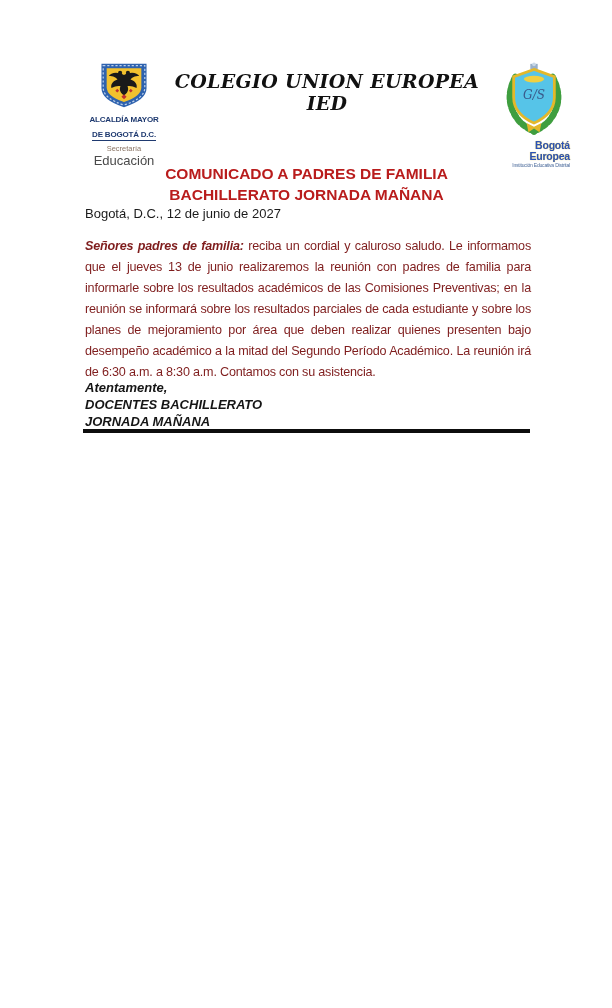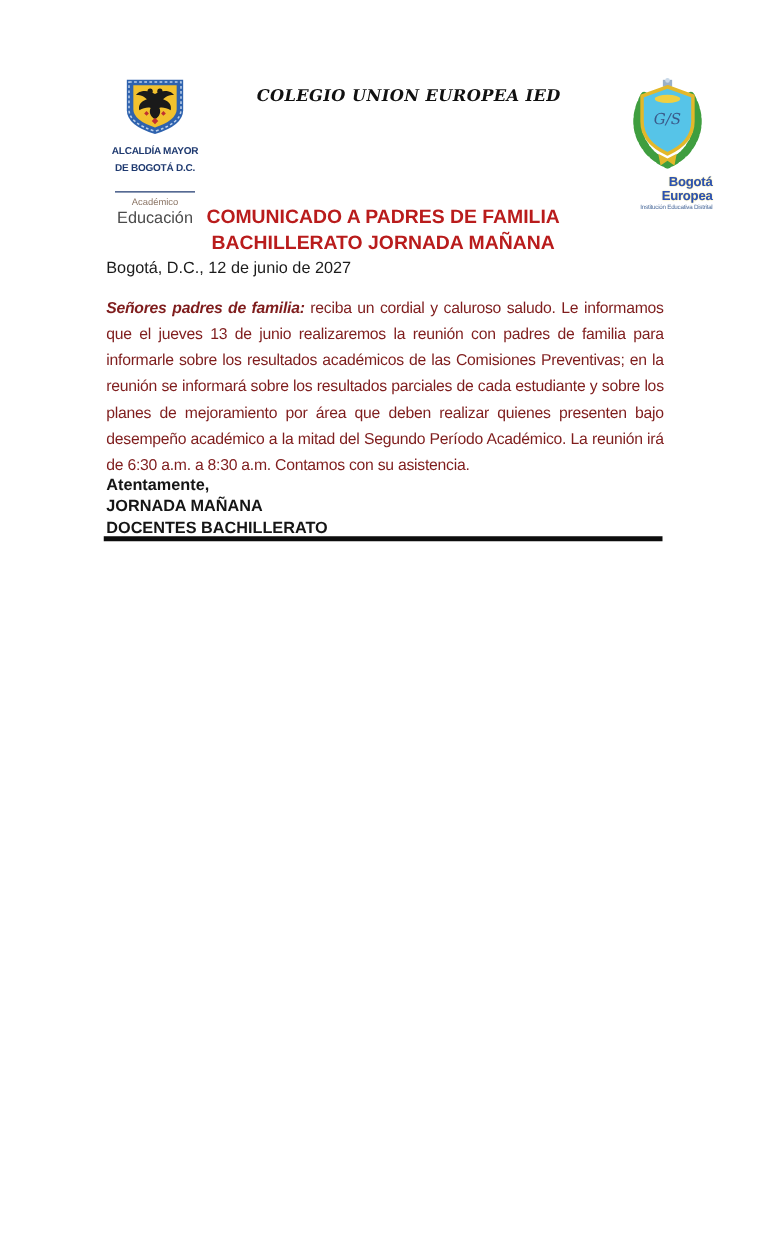--- a/index.html
+++ b/index.html
@@ -21,31 +21,31 @@
     width: 80px;
     text-align: center;
     line-height: 1;
   }
   .logo-left .shield-wrap { margin-bottom: 3px; }
   .alc-line {
     font-size: 8px; font-weight: bold;
     color: #1f3a70; letter-spacing: -0.2px;
     line-height: 9px;
   }
-  .alc-line.underlined { display: inline-block; border-bottom: 1.5px solid #1f3a70; padding-bottom: 14px; }
+  .alc-line.underlined { display: inline-block; border-bottom: 1.5px solid #1f3a70; padding-bottom: 1px; }
   .sec-line { font-size: 7.5px; color: #8a7464; margin-top: 3px; line-height: 9px; }
   .edu-line { font-size: 13px; color: #4a4a4a; margin-top: 1px; line-height: 14px; }
 
   .school-title {
     position: absolute;
     left: 162px; top: 70px; width: 330px;
     text-align: center;
     font-family: "DejaVu Serif", serif;
     font-weight: bold; font-style: italic;
-    font-size: 13px; letter-spacing: 0.3px;
+    font-size: 19px; letter-spacing: 0.3px;
     color: #111111;
   }
 
   .logo-right {
     position: absolute;
     left: 492px; top: 62px;
     width: 78px;
     text-align: right;
     line-height: 1;
   }
@@ -80,21 +80,21 @@
     left: 85px; top: 236px; width: 446px;
     font-size: 12.6px; line-height: 21px;
     letter-spacing: -0.2px;
     text-align: justify;
     color: #7f1d1d;
   }
   .body-par .lead { font-weight: bold; font-style: italic; }
   .signature {
     position: absolute;
     left: 85px; top: 379px;
-    font-weight: bold; 
+    font-weight: bold; font-style: italic;
     font-size: 13px; line-height: 17px;
     color: #151515;
   }
   .footer-rule {
     position: absolute;
     left: 83px; top: 429px;
     width: 447px; height: 4px;
     background: #0d0d0d;
   }
 </style>
@@ -112,21 +112,21 @@
         <path d="M30 15 C23 10.5 14.5 12 12.5 16 C18 16 20.5 17.8 22.5 20 C16.5 22 14.5 26 15.5 30 C19.5 28 23.5 27 26 28 C24 32 26 36 30 38.5 C34 36 36 32 34 28 C36.5 27 40.5 28 44.5 30 C45.5 26 43.5 22 37.5 20 C39.5 17.8 42 16 47.5 16 C45.5 12 37 10.5 30 15 Z" fill="#1a1a1a"></path>
         <circle cx="25.5" cy="12.5" r="2.4" fill="#1a1a1a"></circle>
         <circle cx="34.5" cy="12.5" r="2.4" fill="#1a1a1a"></circle>
         <path d="M27 40 l3 3 3 -3 -3 -3 Z" fill="#c03030"></path>
         <path d="M20 33 l2.2 2.2 2.2 -2.2 -2.2 -2.2 Z" fill="#c03030"></path>
         <path d="M35.6 33 l2.2 2.2 2.2 -2.2 -2.2 -2.2 Z" fill="#c03030"></path>
       </svg>
     </div>
     <div class="alc-line">ALCALDÍA MAYOR</div>
     <div><span class="alc-line underlined">DE BOGOTÁ D.C.</span></div>
-    <div class="sec-line">Académico</div>
+    <div class="sec-line">Secretaría</div>
     <div class="edu-line">Educación</div>
   </div>
 
   <div class="school-title">COLEGIO UNION EUROPEA IED</div>
 
   <div class="logo-right">
     <div>
       <svg width="72" height="74" viewBox="0 0 76 80" aria-hidden="true">
         <path d="M18 16 Q4 42 22 64 Q30 72 38 75" stroke="#3f9e3f" stroke-width="7" fill="none" stroke-dasharray="4 3" stroke-linecap="round"></path>
         <path d="M58 16 Q72 42 54 64 Q46 72 38 75" stroke="#3f9e3f" stroke-width="7" fill="none" stroke-dasharray="4 3" stroke-linecap="round"></path>
@@ -148,19 +148,19 @@
   </div>
 
   <div class="date-line">Bogotá, D.C., 12 de junio de 2027</div>
 
   <div class="body-par">
     <span class="lead">Señores padres de familia:</span><span> reciba un cordial y caluroso saludo. Le informamos que el jueves 13 de junio realizaremos la reunión con padres de familia para informarle sobre los resultados académicos de las Comisiones Preventivas; en la reunión se informará sobre los resultados parciales de cada estudiante y sobre los planes de mejoramiento por área que deben realizar quienes presenten bajo desempeño académico a la mitad del Segundo Período Académico. La reunión irá de 6:30 a.m. a 8:30 a.m. Contamos con su asistencia.</span>
   </div>
 
   <div class="signature">
     <div>Atentamente,</div>
+    <div>DOCENTES BACHILLERATO</div>
     <div>JORNADA MAÑANA</div>
-    <div>DOCENTES BACHILLERATO</div>
   </div>
 
   <div class="footer-rule"></div>
 
 </div>
 
 </body></html>

